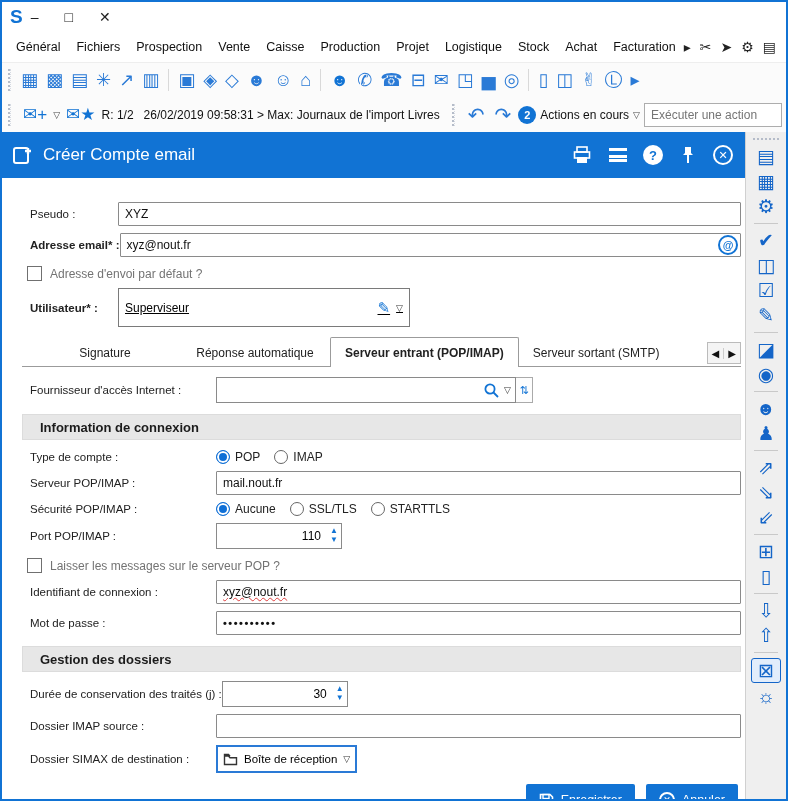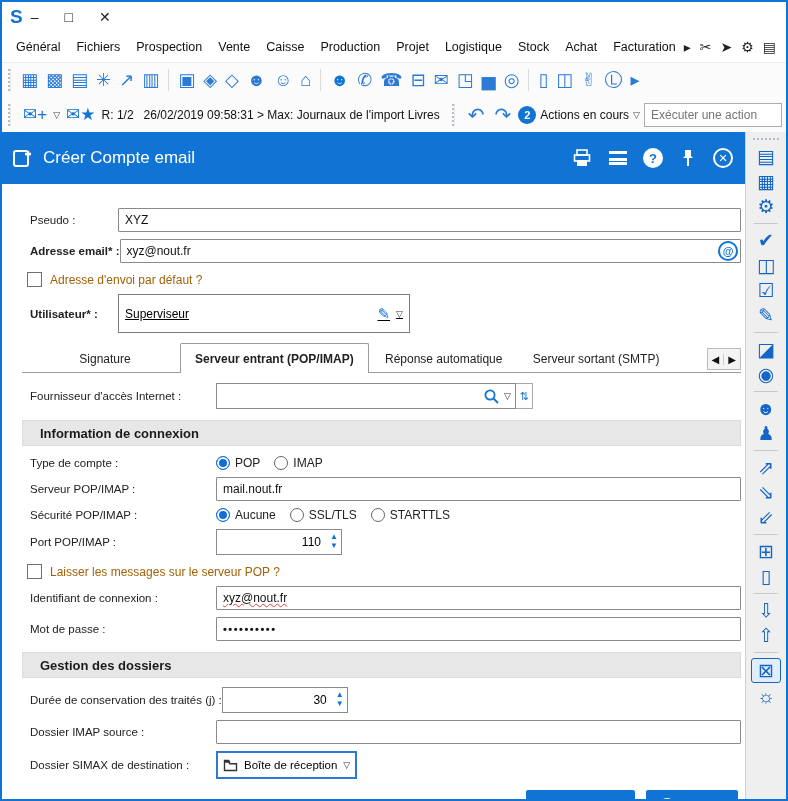--- a/index.html
+++ b/index.html
@@ -31,39 +31,39 @@
   .tb2-text { font-size:12px; color:#111; white-space:nowrap; flex:0 0 auto; }
   .undo-redo { font-size:20px; color:#2a7ad6; padding:0 3px; flex:0 0 auto; line-height:22px; }
   .badge { width:18px; height:18px; border-radius:50%; background:#1173d4; color:#fff; font-size:11px; font-weight:bold; display:flex; align-items:center; justify-content:center; flex:0 0 auto; }
   #action-input { width:138px; height:24px; border:1px solid #adadad; font-size:12px; padding:0 6px; color:#333; flex:0 0 auto; font-family:inherit; }
 
   
   #main { position:absolute; top:130px; left:0; right:0; bottom:0; display:flex; }
   #left-col { flex:1; display:flex; flex-direction:column; min-width:0; }
 
   
-  #panel-header { height:52px; background:#1173d4; display:flex; align-items:center; padding:0 10px; color:#fff; flex:0 0 auto; }
+  #panel-header { height:46px; background:#1173d4; display:flex; align-items:center; padding:0 10px; color:#fff; flex:0 0 auto; }
   #panel-title { font-size:17px; margin-left:9px; flex:1; white-space:nowrap; }
   .ph-icons { display:flex; align-items:center; gap:14px; margin-right:2px; }
   .ph-ic { display:flex; align-items:center; justify-content:center; width:22px; height:22px; }
   .help-circle { width:20px; height:20px; border-radius:50%; background:#fff; color:#1173d4; font-weight:bold; font-size:13px; display:flex; align-items:center; justify-content:center; }
   .close-circle { width:20px; height:20px; border-radius:50%; border:2px solid #fff; color:#fff; font-size:11px; font-weight:bold; display:flex; align-items:center; justify-content:center; }
   .burger { width:18px; height:14px; border-top:3px solid #fff; border-bottom:3px solid #fff; position:relative; }
   .burger::after { content:""; position:absolute; left:0; right:0; top:3.5px; height:3px; background:#fff; }
 
   
   #form { flex:1; padding:8px 4px 0 20px; overflow:hidden; background:#fff; }
   .frow { display:flex; align-items:center; margin-top:7px; padding-left:8px; }
   .lbl { flex:0 0 88px; font-size:11.5px; color:#222; white-space:nowrap; }
   .lbl.b { font-weight:bold; }
   .lbl2 { flex:0 0 186px; font-size:11.5px; color:#222; white-space:nowrap; }
   .tinput { flex:1; height:24px; border:1px solid #8a8a8a; border-radius:1px; font-size:12px; color:#111; display:flex; align-items:center; padding:0 6px; background:#fff; position:relative; }
   .checkrow { display:flex; align-items:center; gap:8px; margin-top:9px; padding-left:5px; }
   .cbox { width:15px; height:15px; border:1px solid #707070; background:#fff; flex:0 0 auto; }
-  .clabel { font-size:12px; color:#a16207; }
+  .clabel { font-size:12px; color:#737373; }
   .combo { flex:0 0 292px; height:39px; border:1px solid #7a7a7a; display:flex; align-items:center; padding:0 6px; font-size:12px; gap:6px; background:#fff;text-decoration:underline; }
   .combo .val { flex:1; }
   .pencil { color:#1173d4; font-size:15px; }
   .dd-arrow { font-size:9px; color:#333; }
   .at-icon { width:20px; height:20px; border:2px solid #1173d4; border-radius:50%; color:#1173d4; font-size:11px; font-weight:bold; display:flex; align-items:center; justify-content:center; position:absolute; right:2px; background:#fff; }
 
   
   #tabs { display:flex; align-items:flex-end; margin-top:10px; border-bottom:1px solid #9b9b9b; padding-left:8px; }
   .tab { height:26px; display:flex; align-items:center; justify-content:center; font-size:12px; color:#222; padding:0 14px; flex:0 0 auto; min-width:150px; }
   .tab.active { font-weight:bold; background:#fff; border:1px solid #9b9b9b; border-bottom:none; height:30px; margin-bottom:-1px; border-radius:2px 2px 0 0; }
@@ -248,25 +248,25 @@
             <span class="val">Superviseur</span>
             <span class="pencil">✎</span>
             <span class="dd-arrow">▽</span>
           </div>
         </div>
 
         <div id="tabs">
           <div class="tab">
               <span>Signature</span>
             </div>
+            <div class="tab">
+              <span>Réponse automatique</span>
+            </div>
             <div class="tab active">
               <span>Serveur entrant (POP/IMAP)</span>
-            </div>
-            <div class="tab">
-              <span>Réponse automatique</span>
             </div>
             <div class="tab">
               <span>Serveur sortant (SMTP)</span>
             </div>
           <div class="tab-arrows">
             <span>◀</span>
             <span>▶</span>
           </div>
         </div>
 

